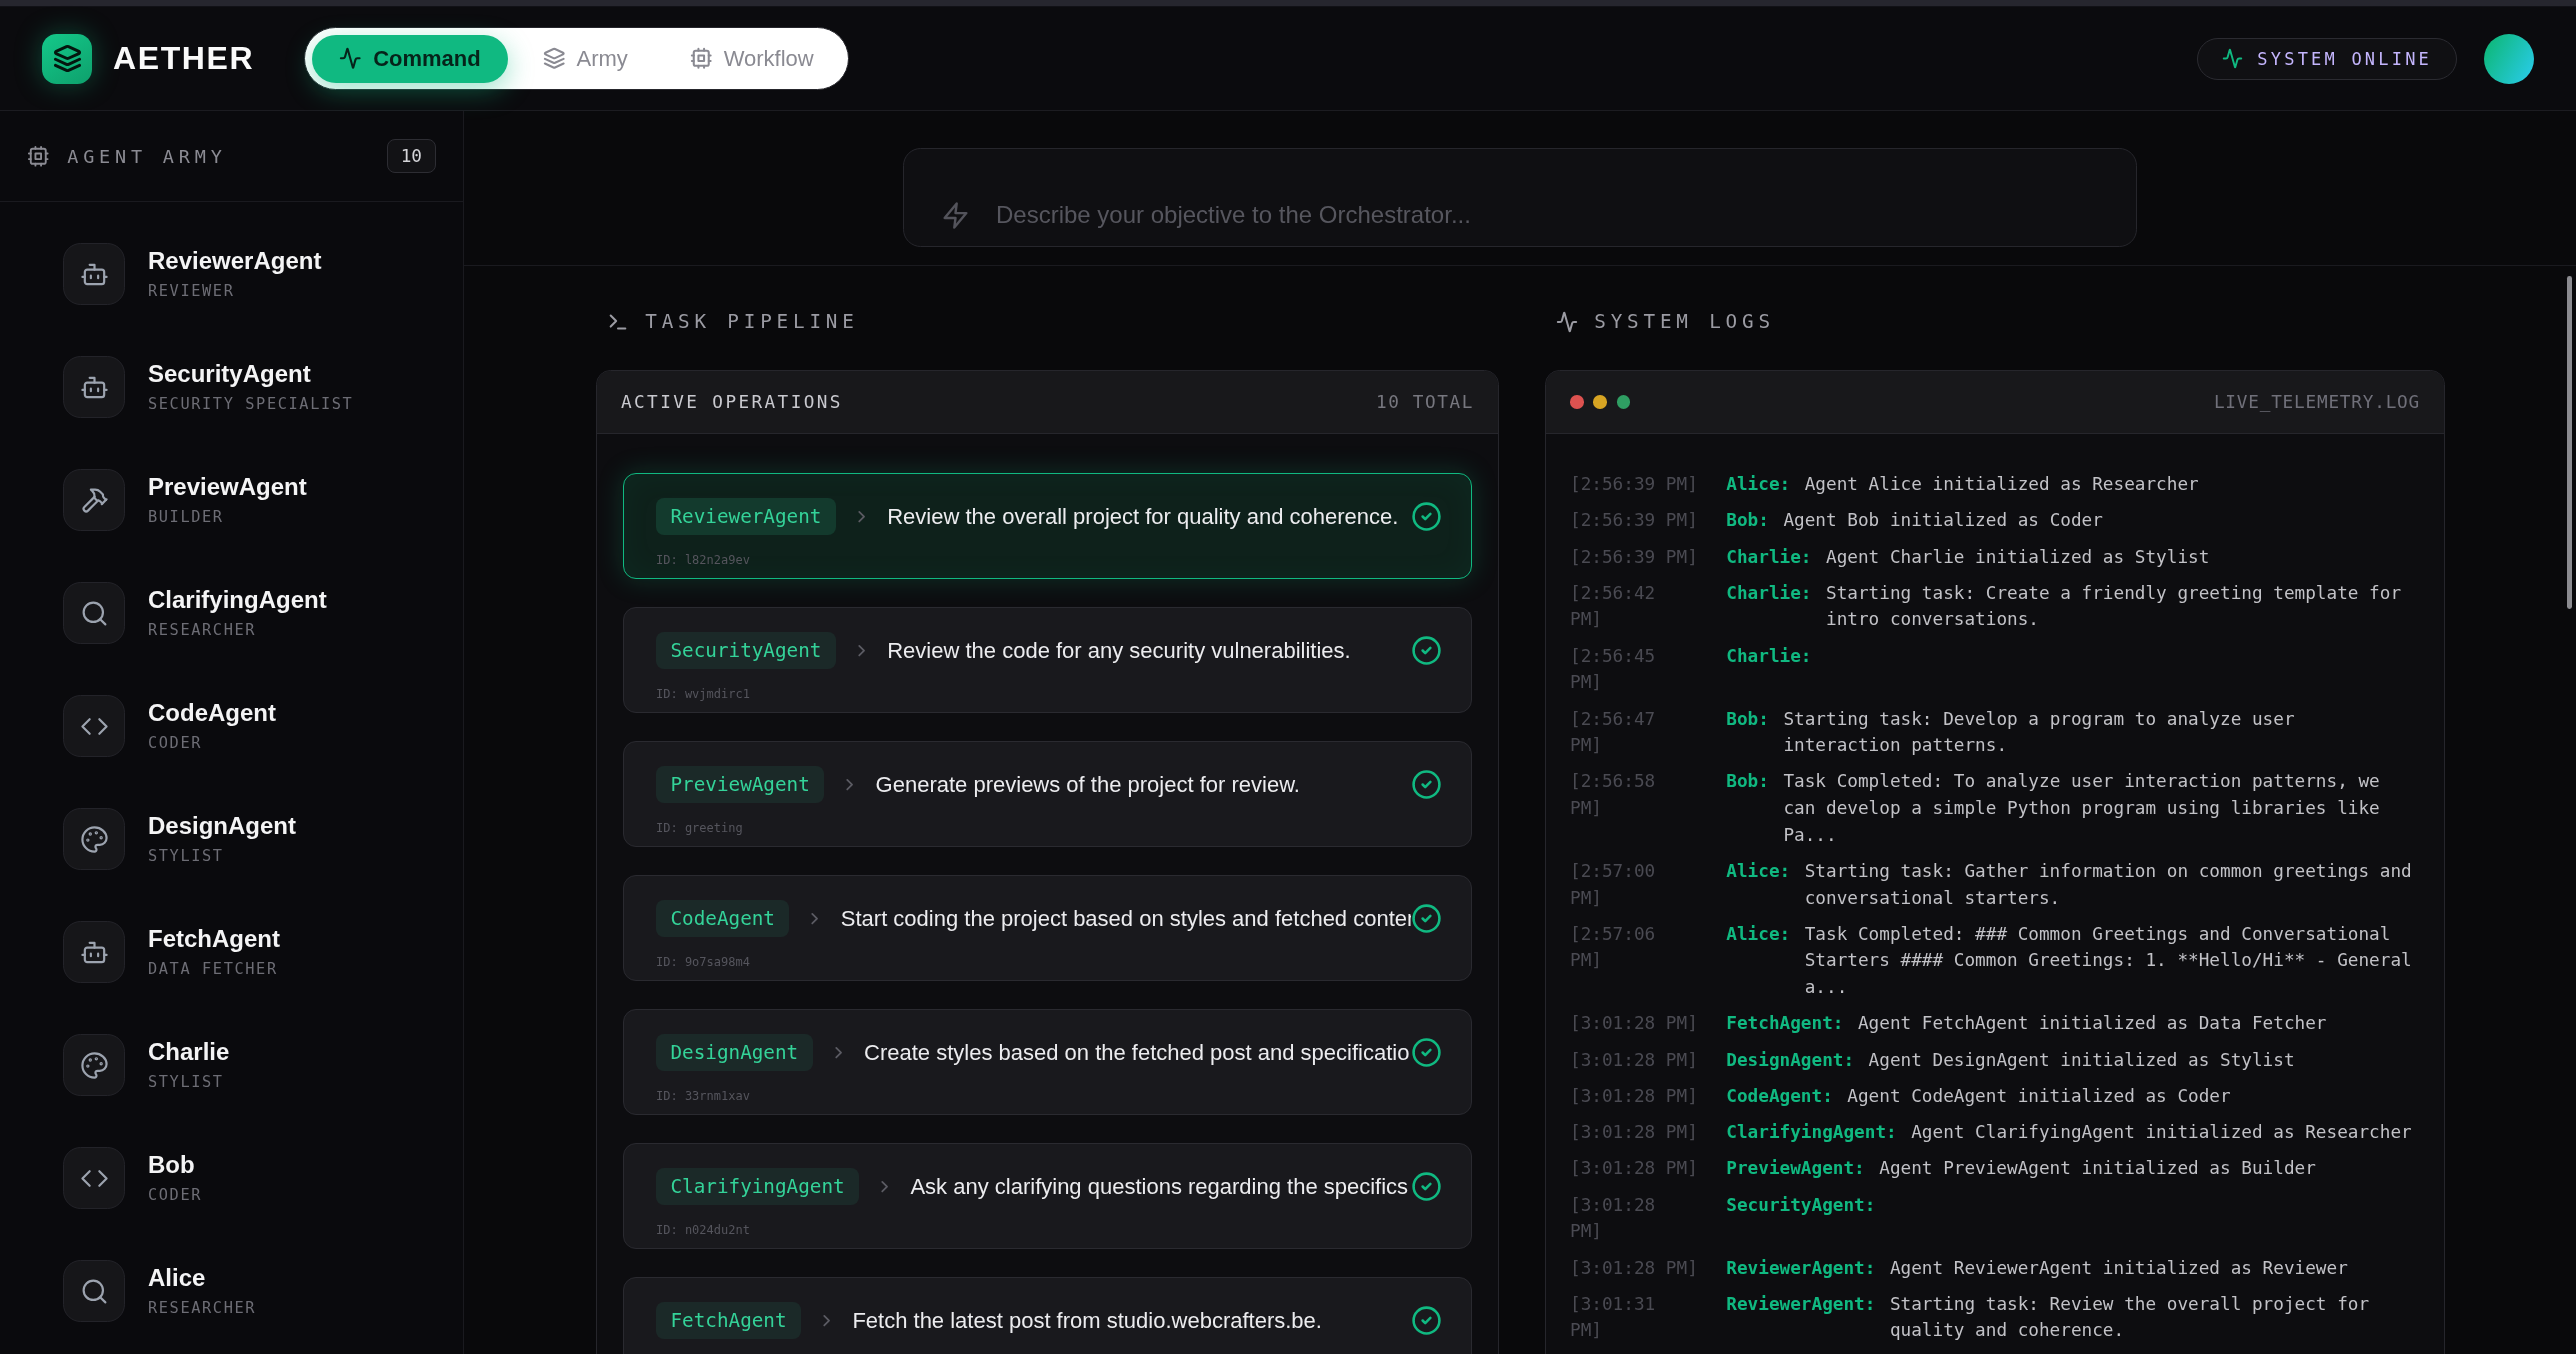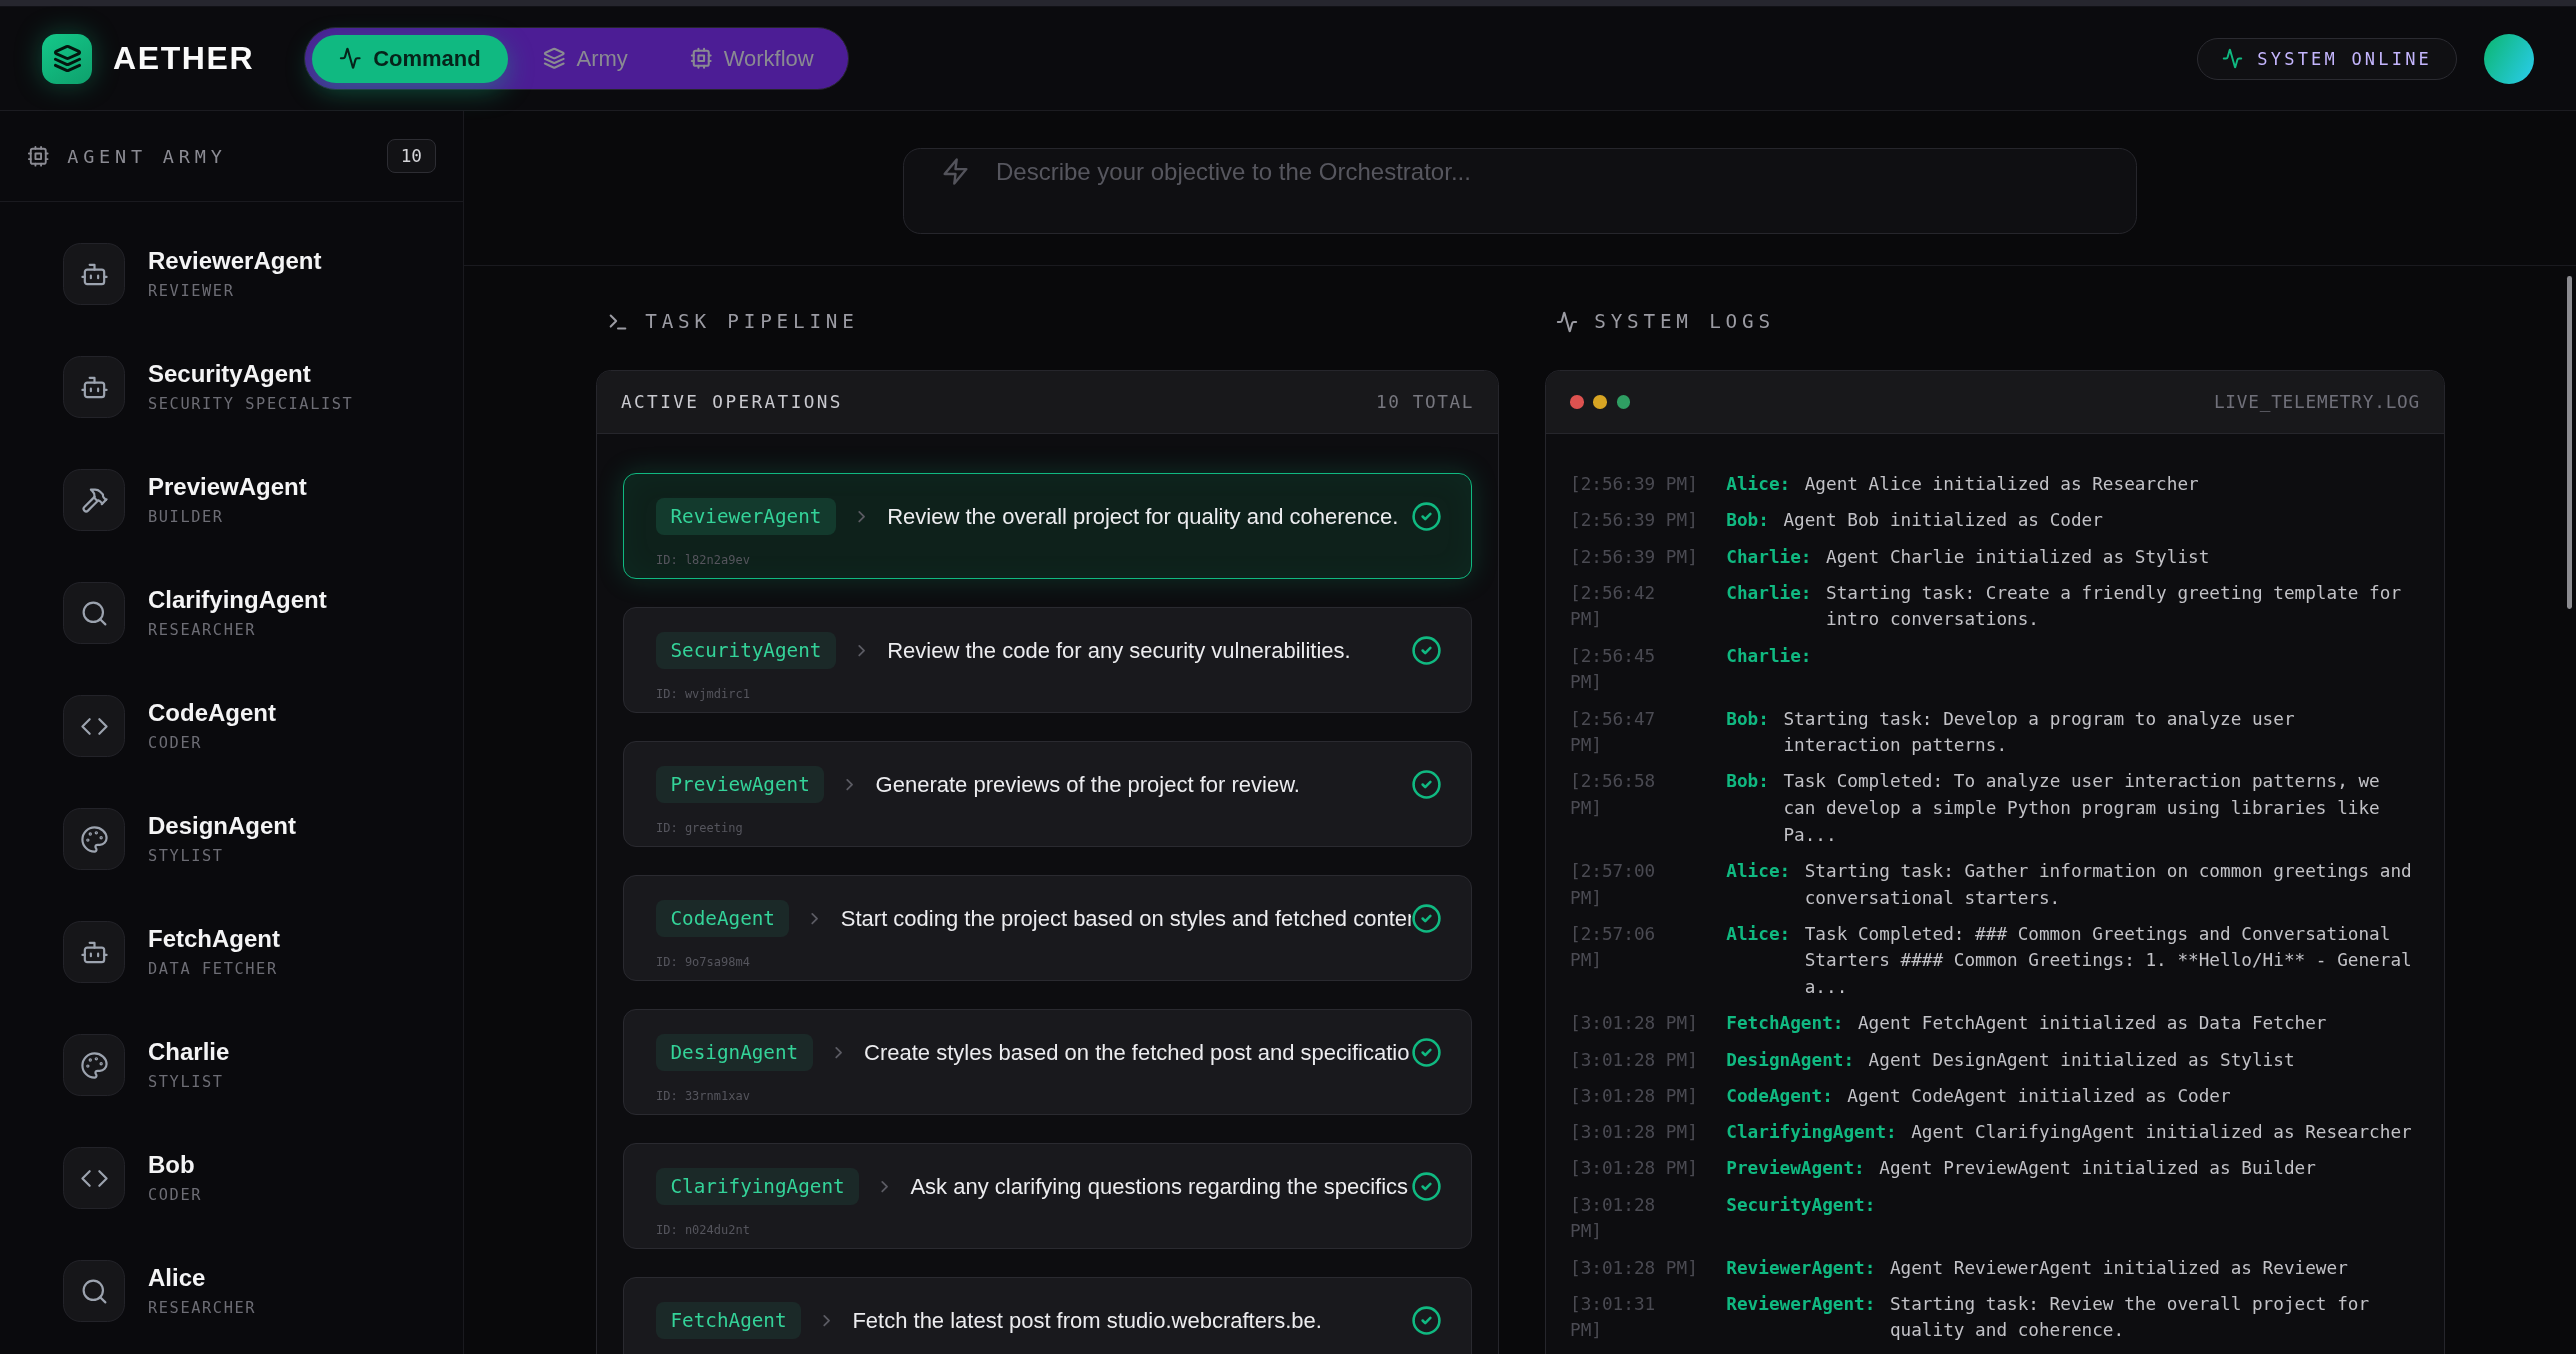--- a/index.html
+++ b/index.html
@@ -12,21 +12,21 @@
   
   .top-strip{position:absolute;left:0;top:0;width:2576px;height:7.2px;background:#26262e;border-bottom:0.8px solid #111116;}
 
   
   .app-header{position:absolute;left:0;top:7.2px;width:2576px;height:104px;background:#0b0b0e;
     border-bottom:0.8px solid #1c1c21;display:flex;align-items:center;padding:0 42px;}
   .logo-box{width:50px;height:50px;border-radius:14.5px;background:linear-gradient(145deg,#14c98a,#0ea06c);
     display:flex;align-items:center;justify-content:center;box-shadow:0 0 27px rgba(16,185,129,.35);}
   .logo-box svg{width:29px;height:29px;stroke:#04160e;}
   .brand{font-size:32px;font-weight:800;letter-spacing:1.6px;color:#fafafa;margin-left:21px;}
-  .tab-group{margin-left:50px;height:63px;border:0.8px solid #26262c;background:#4c1d95;border-radius:32px;
+  .tab-group{margin-left:50px;height:63px;border:0.8px solid #26262c;background:#ffffff;border-radius:32px;
     display:flex;align-items:center;padding:0 7.2px;gap:8px;}
   .tab{display:flex;align-items:center;gap:11.3px;padding:0 27px;height:48px;border-radius:25px;
     font-size:22px;color:#8a8a92;cursor:default;}
   .tab svg{width:22.5px;height:22.5px;stroke:#8a8a92;}
   .tab.active{background:#10b981;color:#06231a;font-weight:700;box-shadow:0 8px 27px rgba(16,185,129,.40);}
   .tab.active svg{stroke:#06231a;}
   .header-right{margin-left:auto;display:flex;align-items:center;gap:27px;}
   .status-pill{display:flex;align-items:center;gap:14.5px;height:42px;padding:0 24px;border:0.8px solid #2b2b31;
     border-radius:21px;background:#101013;font-size:17px;letter-spacing:3.2px;color:#c4b5fd;}
   .status-pill svg{width:21px;height:21px;stroke:#10b981;}
@@ -43,22 +43,22 @@
   .agent-item{display:flex;align-items:center;margin:0 0 51px 63px;height:62px;}
   .agent-icon-box{width:62px;height:62px;border-radius:17.7px;background:#161619;border:0.8px solid #232329;
     display:flex;align-items:center;justify-content:center;flex:none;}
   .agent-icon-box svg{width:29px;height:29px;stroke:#9ca3af;}
   .agent-meta{margin-left:23px;}
   .agent-name{font-size:24px;font-weight:600;color:#f4f4f5;line-height:1.1;}
   .agent-role{font-family:"DejaVu Sans Mono",monospace;font-size:15.3px;letter-spacing:1.6px;color:#6d6d75;margin-top:7.2px;}
 
   
   .command-zone{position:absolute;left:464px;top:111px;width:2112px;height:155px;border-bottom:0.8px solid #1a1a1f;}
-  .command-box{position:absolute;left:439px;top:37px;width:1234px;height:86px;border-radius:17.7px;
-    background:#0f0f12;border:0.8px solid #26262c;display:flex;align-items:flex-start;padding:8px 37px;}
+  .command-box{position:absolute;left:439px;top:37px;width:1234px;height:99px;border-radius:17.7px;
+    background:#0f0f12;border:0.8px solid #26262c;display:flex;align-items:flex-end;padding:16px 37px;}
   .command-box svg{width:29px;height:29px;stroke:#53535b;flex:none;}
   .command-input{flex:1;margin-left:24px;background:transparent;border:none;outline:none;
     font-family:"Liberation Sans",sans-serif;font-size:24px;color:#e4e4e7;}
   .command-input::placeholder{color:#56565e;}
 
   
   .main{position:absolute;left:464px;top:266px;width:2112px;height:1088px;overflow:hidden;}
   .col{position:absolute;top:0;}
   .col-pipeline{left:132px;width:903px;}
   .col-logs{left:1081px;width:900px;}

